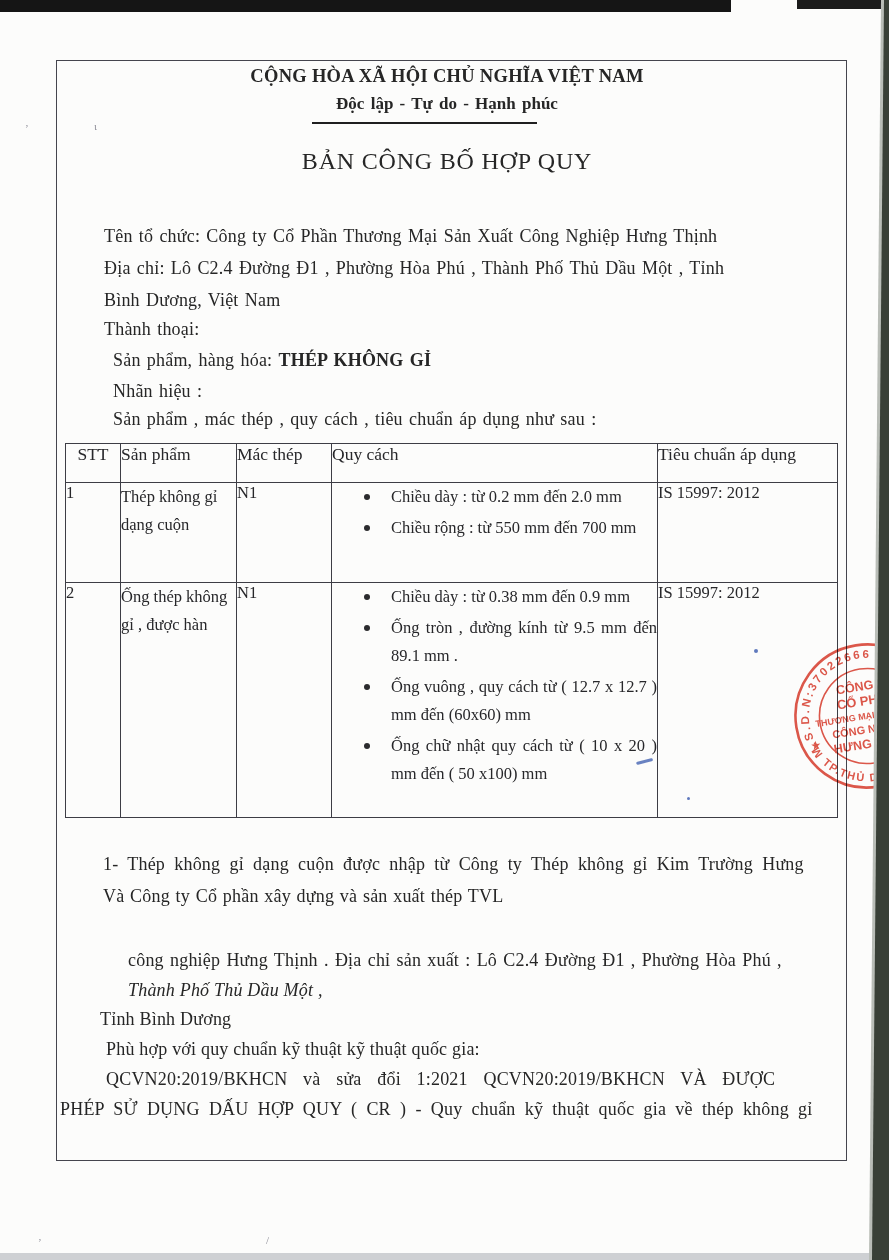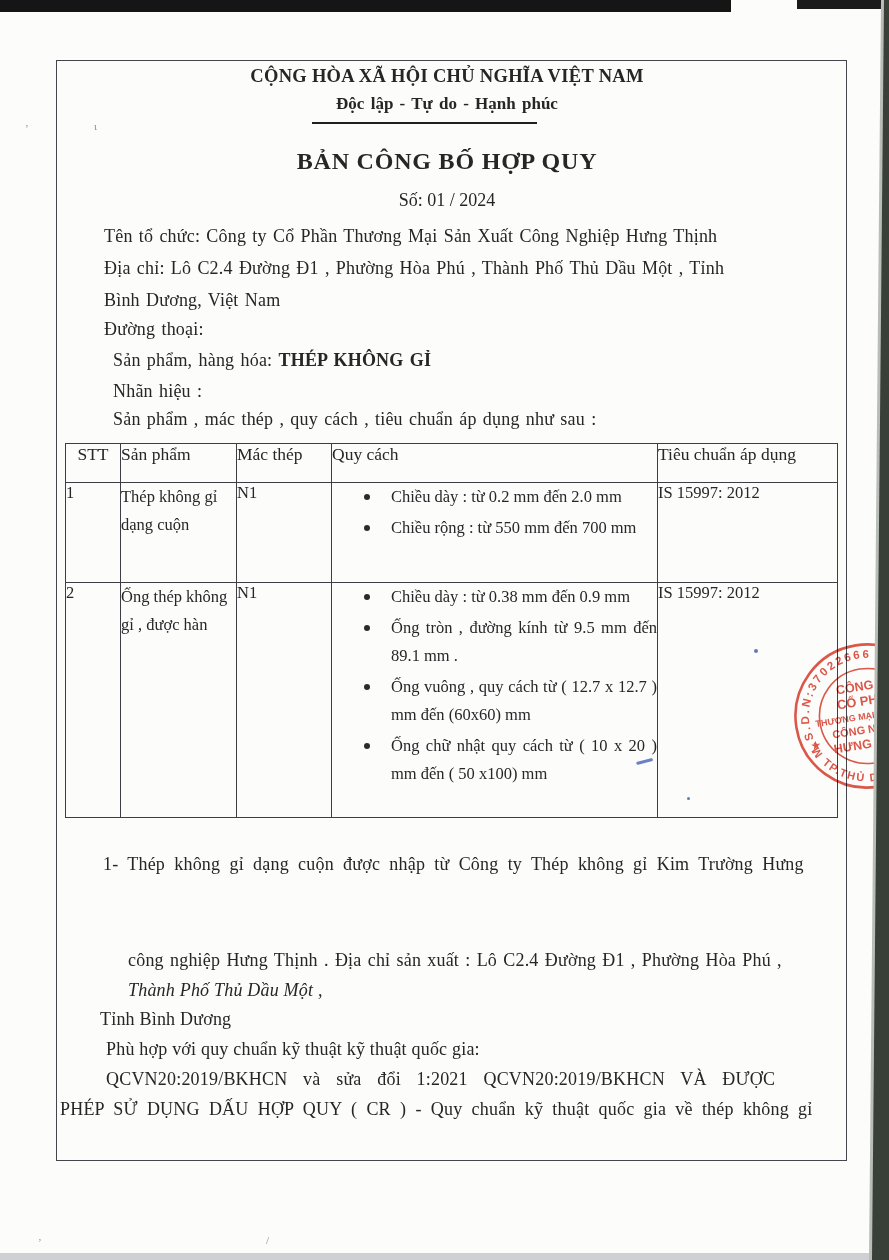--- a/index.html
+++ b/index.html
@@ -32,21 +32,21 @@
   .frame{
     position:absolute;left:56px;top:60px;width:789px;height:1099px;
     border:1.6px solid #45454e; background:transparent;z-index:1;
   }
 
   
   .center-line{position:absolute;left:56px;width:782px;text-align:center;white-space:nowrap;z-index:4;}
   .nat-title{top:66px;font-size:18.5px;font-weight:bold;letter-spacing:.3px;}
   .motto{top:94px;font-size:17px;font-weight:bold;word-spacing:2px;}
   .motto-underline{position:absolute;left:312px;top:122px;width:225px;height:2px;background:#1f1f1f;z-index:4;}
-  .doc-title{top:148px;font-size:24px;font-weight:bold;letter-spacing:.8px;}
+  .doc-title{top:148px;font-size:24px;font-weight:normal;letter-spacing:.8px;}
   .doc-num{top:190px;font-size:18px;}
 
   
   .tline{position:absolute;white-space:nowrap;font-size:18px;letter-spacing:.2px;word-spacing:1.5px;z-index:4;}
   .ln-org{left:104px;top:226px;}
   .ln-addr1{left:104px;top:258px;text-align:right;}
   .ln-addr2{left:104px;top:290px;}
   .ln-phone{left:104px;top:319px;}
   .ln-product{left:113px;top:350px;}
   .ln-brand{left:113px;top:381px;}
@@ -103,26 +103,25 @@
 
   <div class="scanbar-a"></div>
   <div class="scanbar-b"></div>
 
   <div class="frame"></div>
 
   <div class="center-line motto">Độc lập - Tự do - Hạnh phúc</div>
   <div class="center-line nat-title">CỘNG HÒA XÃ HỘI CHỦ NGHĨA VIỆT NAM</div>
   <div class="motto-underline"></div>
   <div class="center-line doc-title">BẢN CÔNG BỐ HỢP QUY</div>
-  <div class="center-line doc-num">Số: 01 / 2024</div>
 
   <div class="tline ln-org">Tên tổ chức: Công ty Cổ Phần Thương Mại Sản Xuất Công Nghiệp Hưng Thịnh</div>
   <div class="tline ln-addr1">Địa chỉ: Lô C2.4 Đường Đ1 , Phường Hòa Phú , Thành Phố Thủ Dầu Một , Tỉnh</div>
   <div class="tline ln-addr2">Bình Dương, Việt Nam</div>
-  <div class="tline ln-phone">Đường thoại:</div>
+  <div class="tline ln-phone">Thành thoại:</div>
   <div class="tline ln-product">
     <span>Sản phẩm, hàng hóa: </span><span class="bold">THÉP KHÔNG GỈ</span>
   </div>
   <div class="tline ln-brand">Nhãn hiệu :</div>
   <div class="tline ln-intro">Sản phẩm , mác thép , quy cách , tiêu chuẩn áp dụng như sau :</div>
 
   <table class="spec">
     <colgroup>
       <col style="width:55px">
         <col style="width:116px">
@@ -157,20 +156,21 @@
         <div class="spec-item">Ống tròn , đường kính từ 9.5 mm đến 89.1 mm .</div>
         <div class="spec-item">Ống vuông , quy cách từ ( 12.7 x 12.7 ) mm đến (60x60) mm</div>
         <div class="spec-item">Ống chữ nhật quy cách từ ( 10 x 20 ) mm đến ( 50 x100) mm</div>
       </td>
       <td class="cell-std">IS 15997: 2012</td>
     </tr>
   </tbody>
     </table>
 
   <div class="note n0">1- Thép không gỉ dạng cuộn được nhập từ Công ty Thép không gỉ Kim Trường Hưng</div>
+  <div class="note n1">Và Công ty Cổ phần xây dựng và sản xuất thép TVL</div>
   <div class="note n3">công nghiệp Hưng Thịnh . Địa chỉ sản xuất : Lô C2.4 Đường Đ1 , Phường Hòa Phú ,</div>
   <div class="note n4">Thành Phố Thủ Dầu Một ,</div>
   <div class="note n5">Tỉnh Bình Dương</div>
   <div class="note n6">Phù hợp với quy chuẩn kỹ thuật kỹ thuật quốc gia:</div>
   <div class="note n7">QCVN20:2019/BKHCN và sửa đổi 1:2021 QCVN20:2019/BKHCN VÀ ĐƯỢC</div>
   <div class="note n8">PHÉP SỬ DỤNG DẤU HỢP QUY ( CR ) -  Quy chuẩn kỹ thuật quốc gia về thép không gỉ</div>
 
   <svg class="stamp" width="164" height="164" viewBox="0 0 164 164">
     <g fill="none" stroke="#dd4f41">
       <circle cx="82" cy="82" r="71.5" stroke-width="2.6"></circle>

